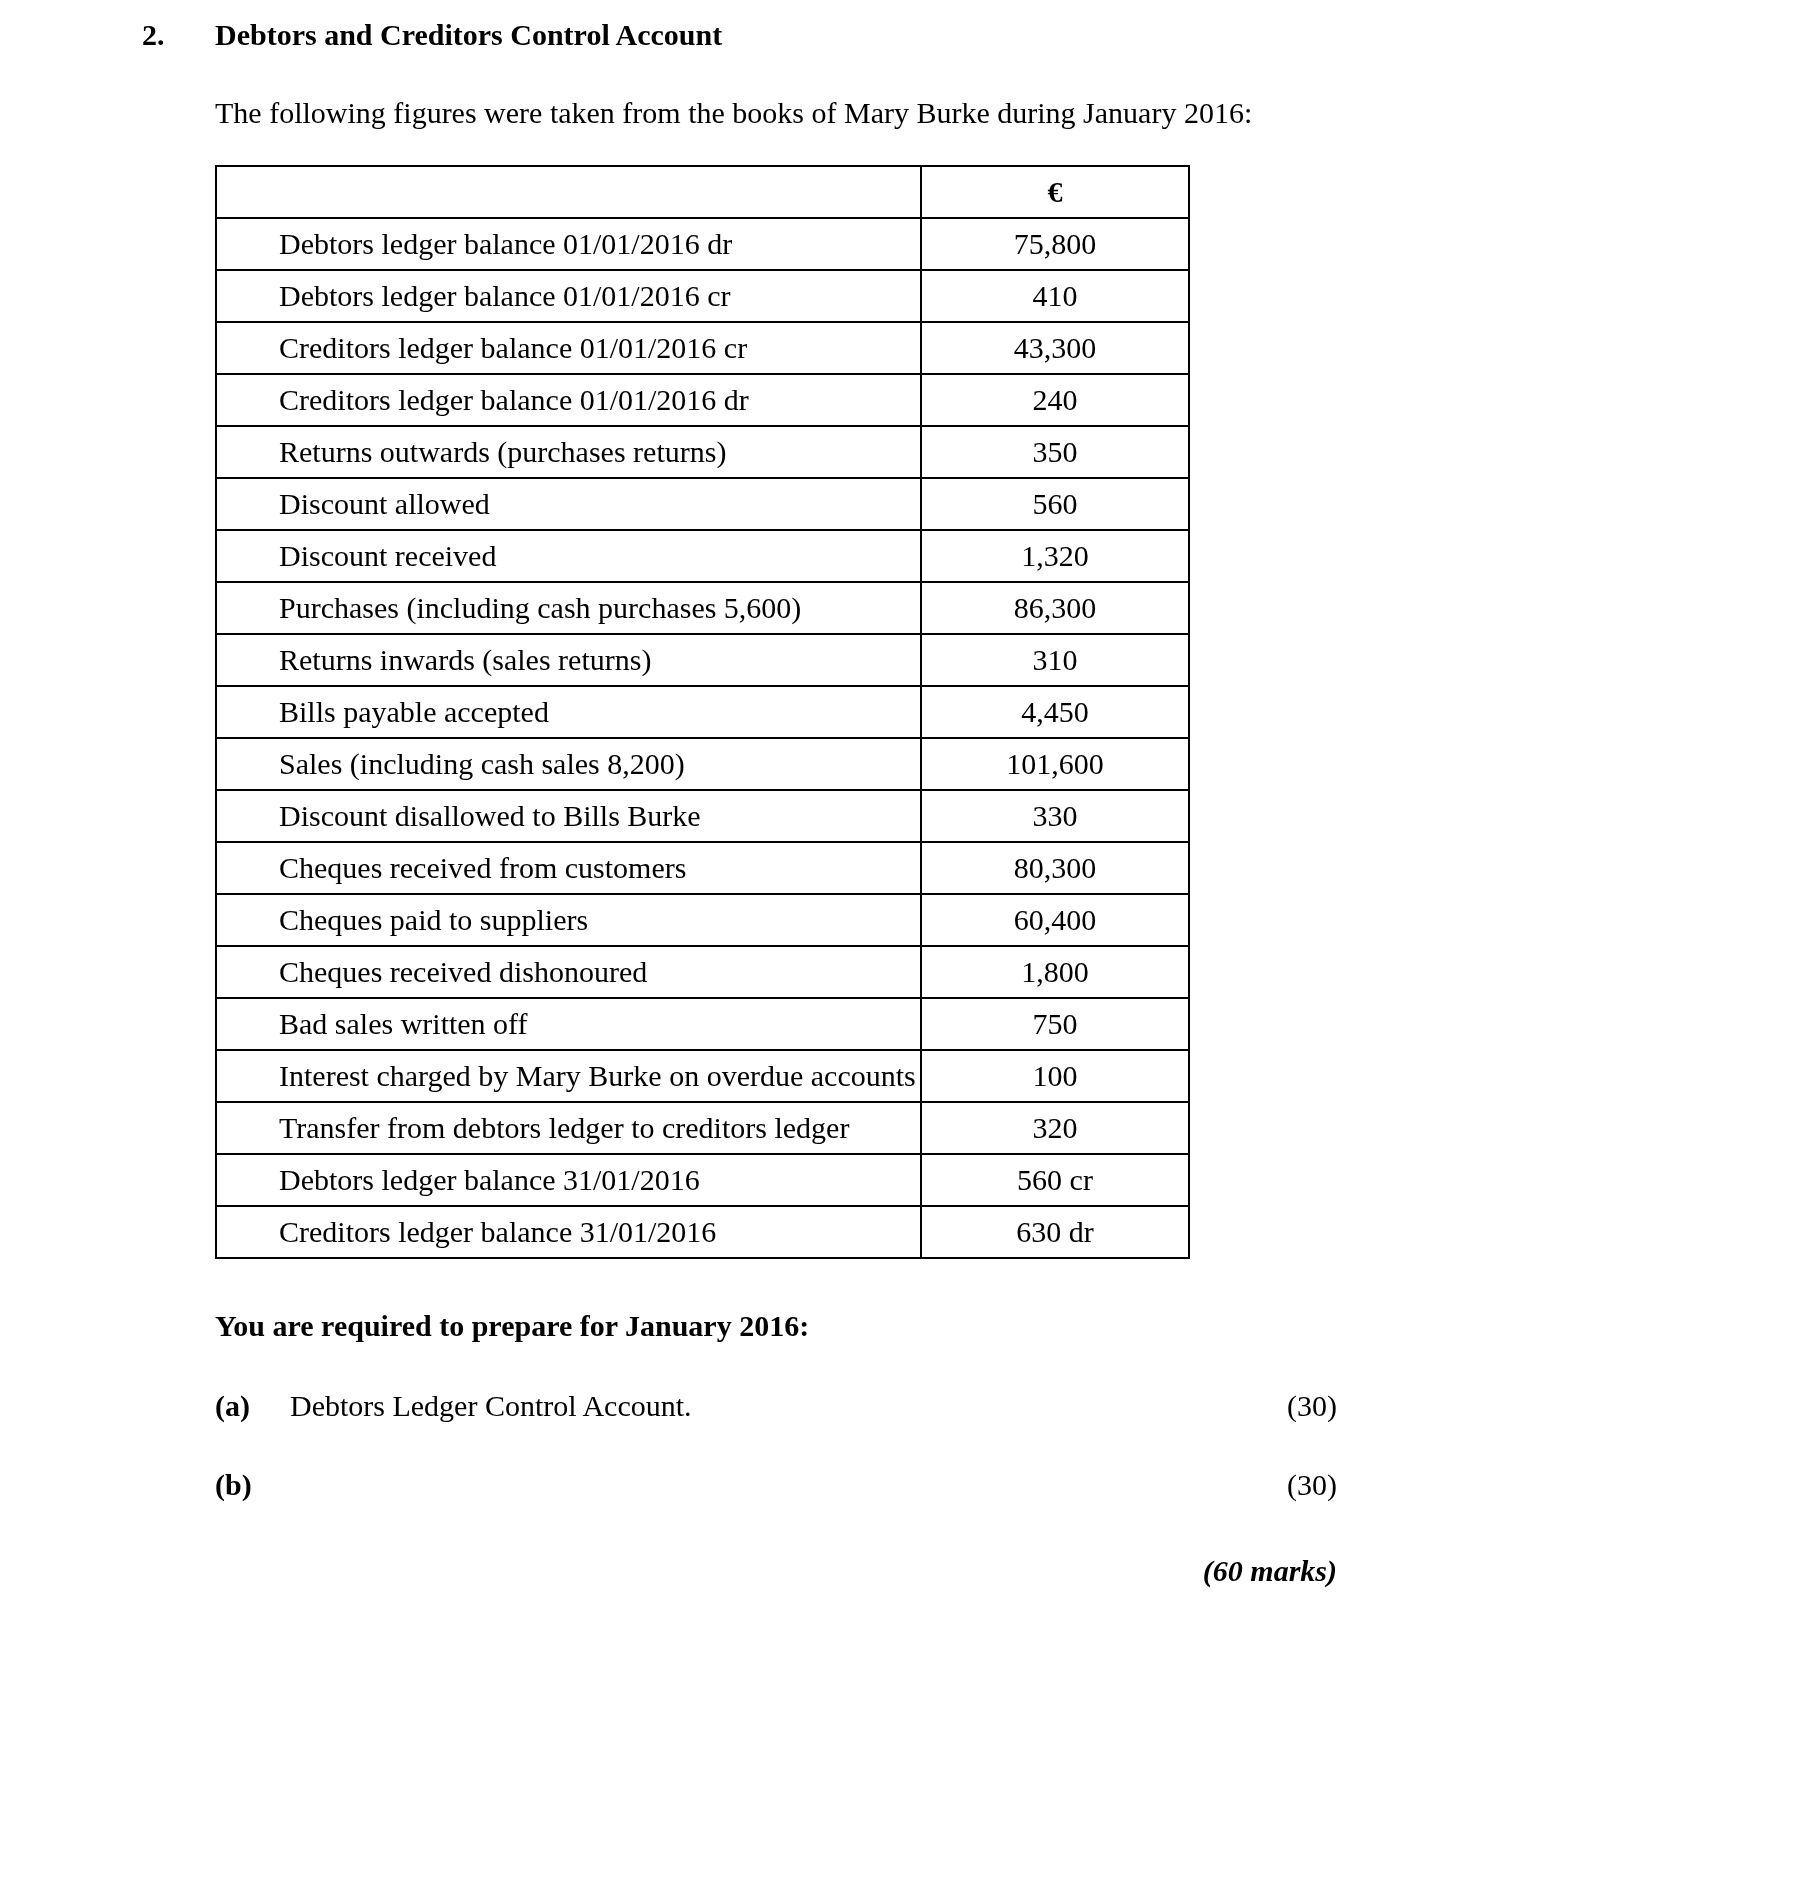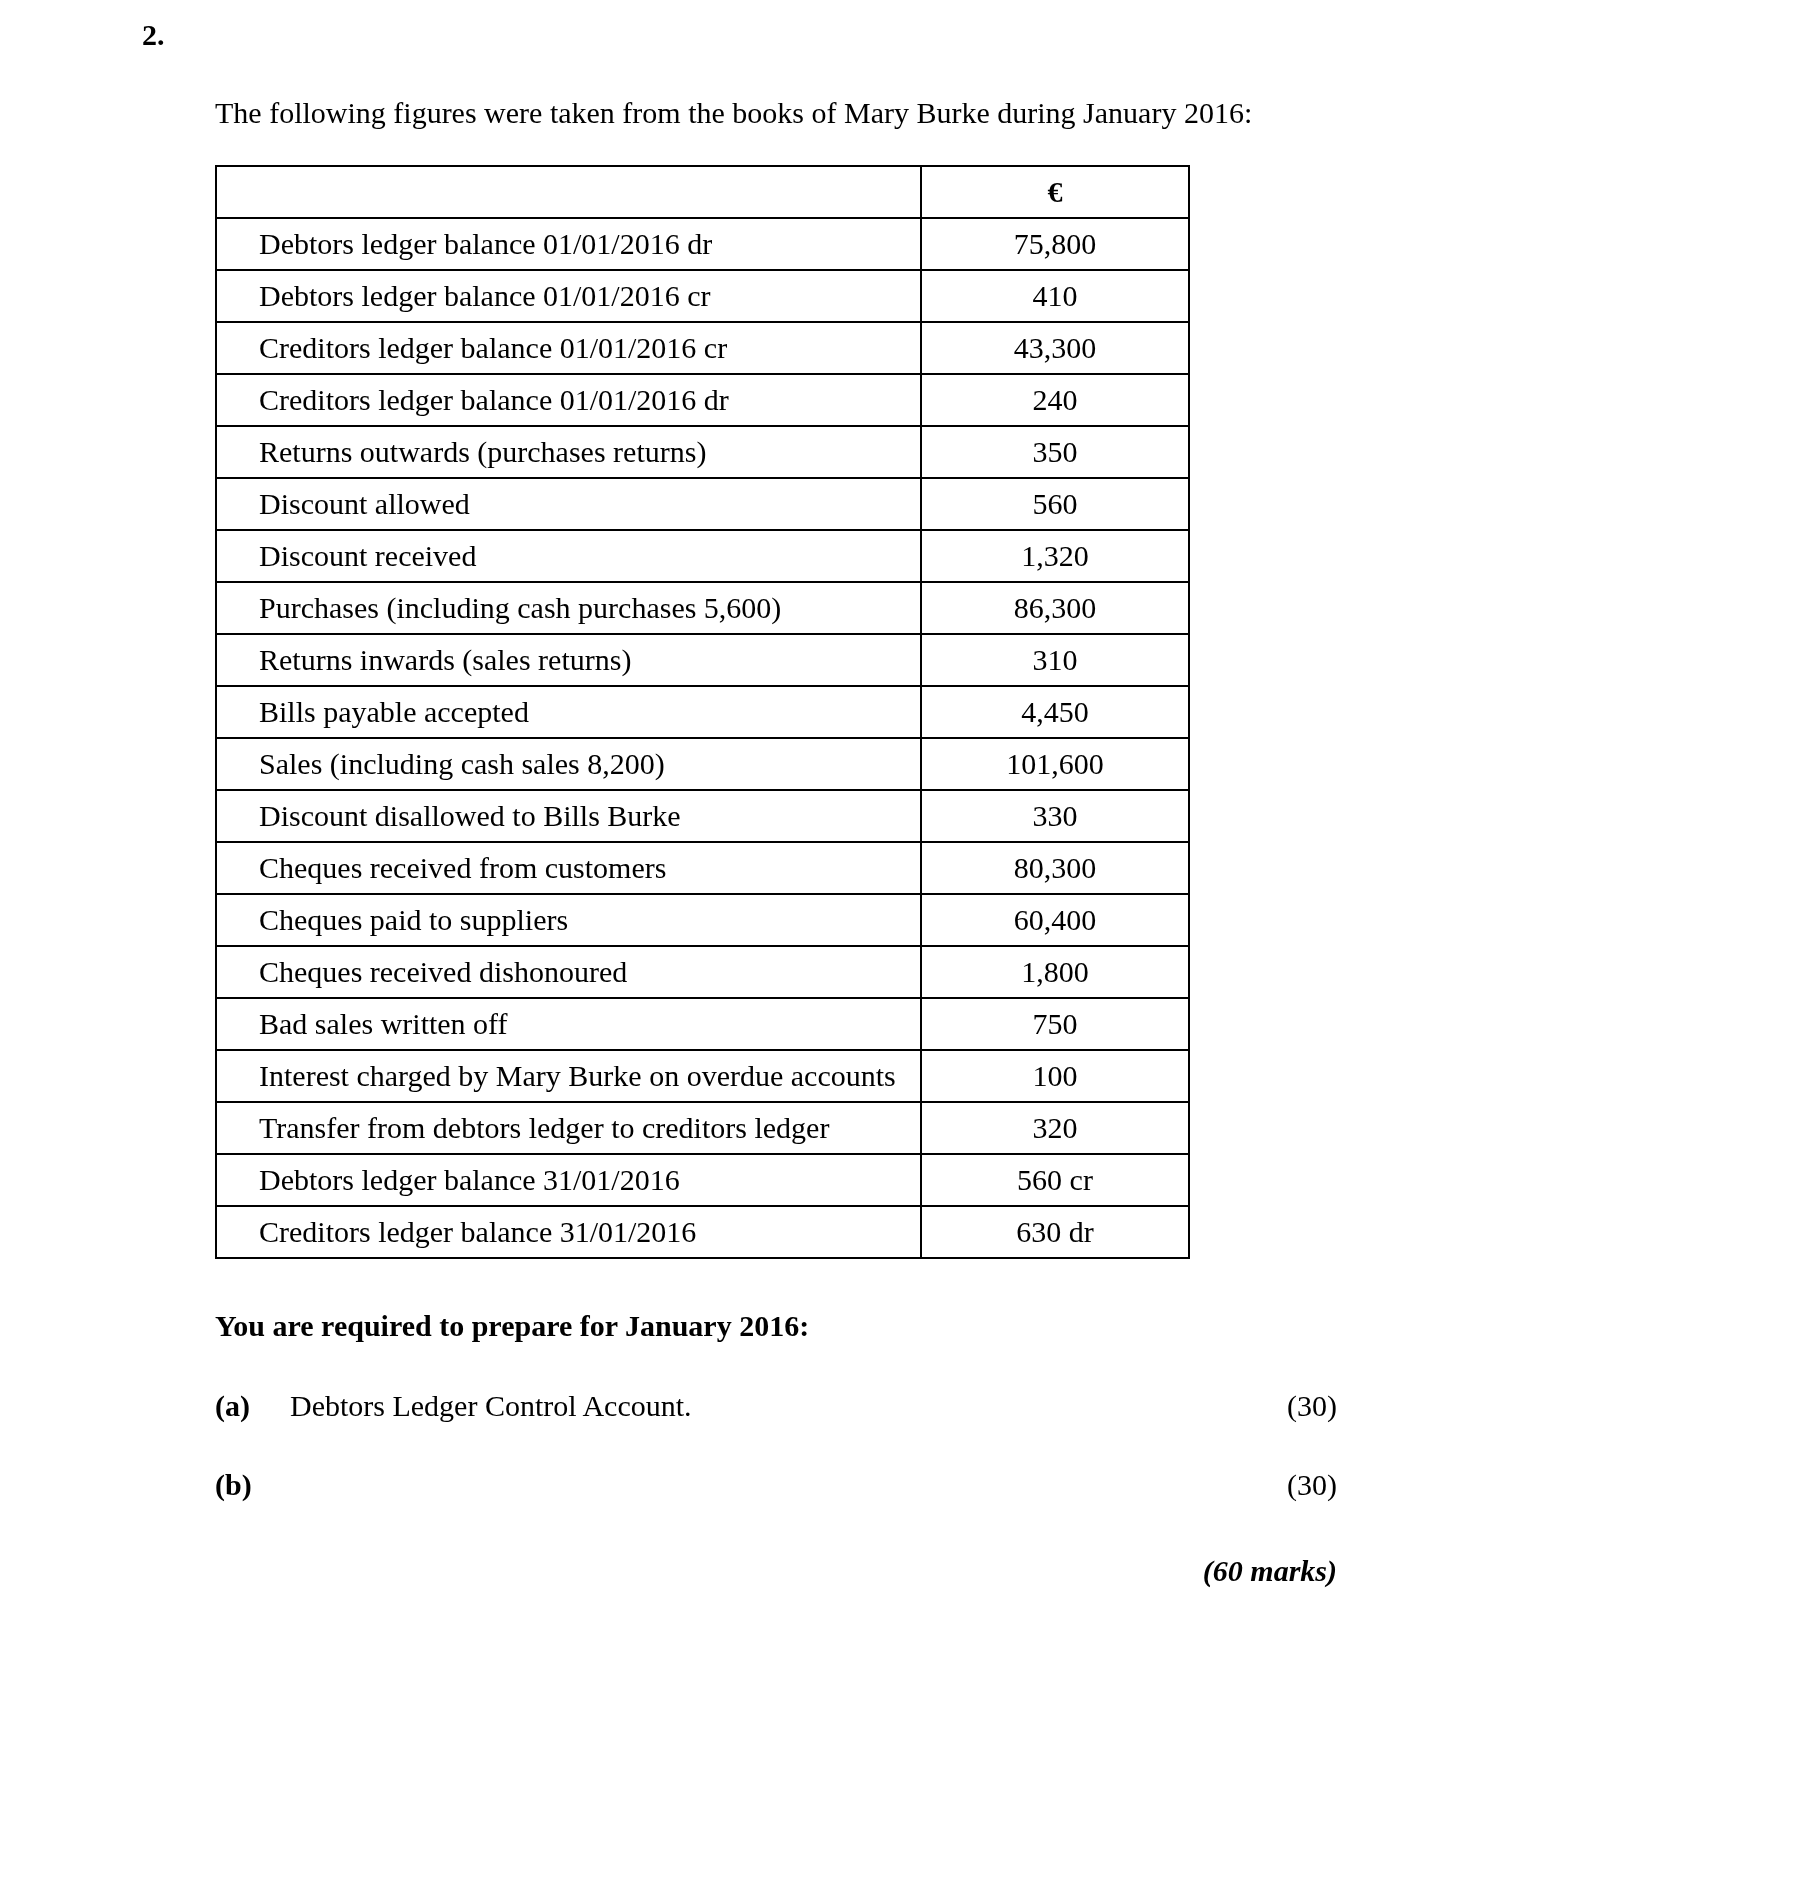--- a/index.html
+++ b/index.html
@@ -31,21 +31,21 @@
     width: 975px;
   }
   .figures-table th,
   .figures-table td {
     border: 2px solid #000000;
     height: 52px;
     font-size: 30px;
     vertical-align: middle;
   }
   .figures-table td.label-col {
-    padding-left: 42px;
+    padding-left: 62px;
     text-align: left;
   }
   .figures-table th.value-col,
   .figures-table td.value-col {
     width: 268px;
     text-align: center;
   }
   .figures-table th.value-col {
     font-weight: bold;
   }
@@ -73,20 +73,21 @@
     font-style: italic;
   }
 </style>
 </head>
 <body>
 
 <div class="page">
 
   <div class="question-header">
     <span class="q-number">2.</span>
+    <span class="q-title">Debtors and Creditors Control Account</span>
   </div>
 
   <p class="intro">The following figures were taken from the books of Mary Burke during January 2016:</p>
 
   <table class="figures-table">
     <thead>
       <tr>
         <th class="label-col"></th>
         <th class="value-col">€</th>
       </tr>

